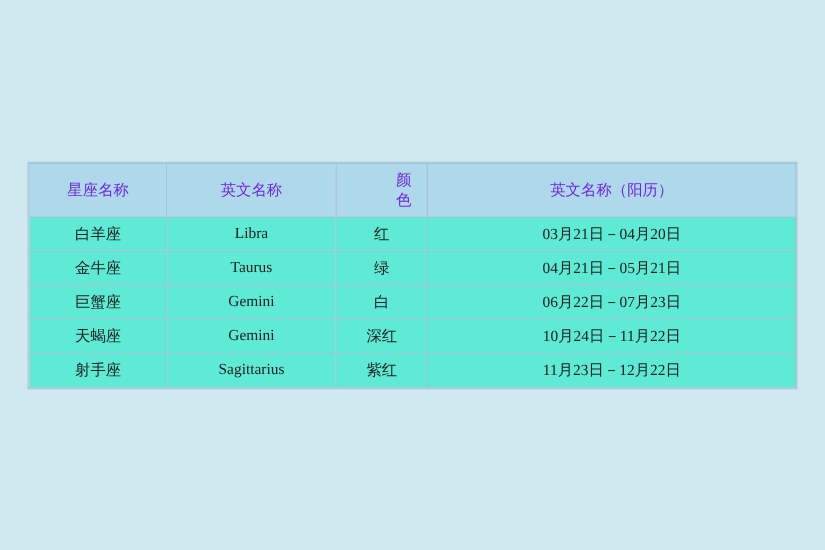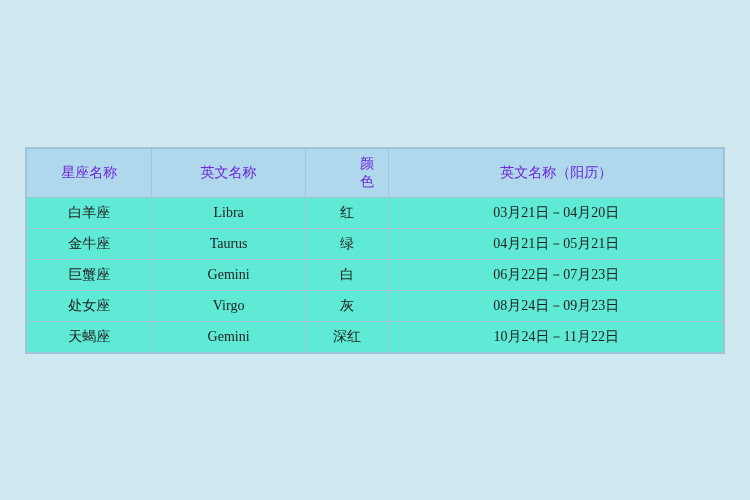--- a/index.html
+++ b/index.html
@@ -84,26 +84,26 @@
           <td>绿</td>
           <td>04月21日－05月21日</td>
         </tr>
         <tr>
           <td>巨蟹座</td>
           <td>Gemini</td>
           <td>白</td>
           <td>06月22日－07月23日</td>
         </tr>
         <tr>
-          <td>处女座</td>
-          <td>Virgo</td>
-          <td>灰</td>
-          <td>08月24日－09月23日</td>
-        </tr>
-        <tr>
           <td>天蝎座</td>
           <td>Gemini</td>
           <td>深红</td>
           <td>10月24日－11月22日</td>
+        </tr>
+        <tr>
+          <td>射手座</td>
+          <td>Sagittarius</td>
+          <td>紫红</td>
+          <td>11月23日－12月22日</td>
         </tr>
       </tbody>
   </table>
 </div>
 
 </body></html>

